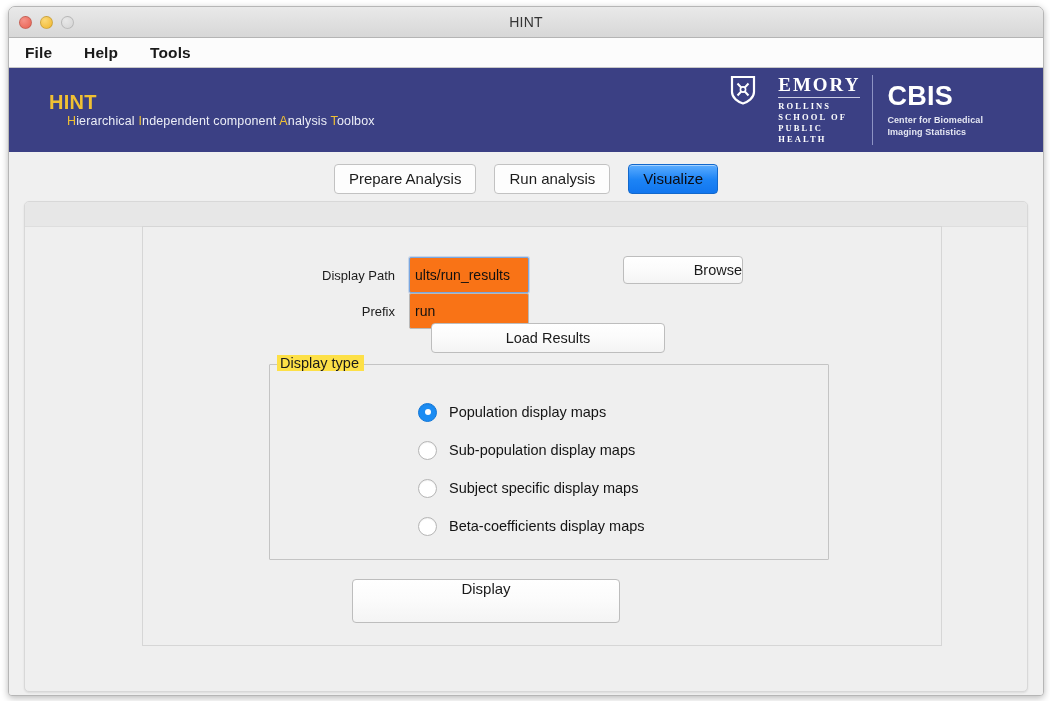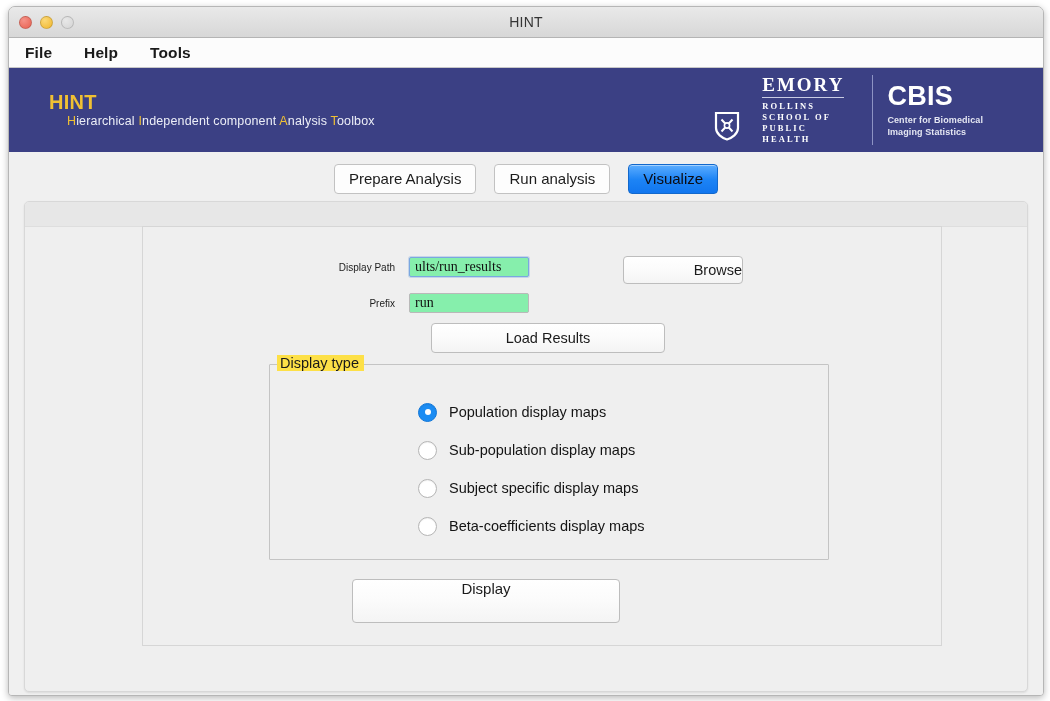--- a/index.html
+++ b/index.html
@@ -120,23 +120,23 @@
   }
   .brand-sub .hl { color: #f0c033; }
 
   .brand-right {
     display: flex;
     align-items: center;
     padding-right: 38px;
   }
   .emory-block {
     display: flex;
-    align-items: flex-end;
+    align-items: flex-start;
     gap: 22px;
-    padding-right: 28px;
+    padding-right: 12px;
     border-right: 1px solid #8d93c4;
   }
   .shield { flex: 0 0 auto; }
   .emory-words { line-height: 1; }
   .emory-name {
     font-family: "Liberation Serif", serif;
     font-size: 19px;
     font-weight: bold;
     color: #ffffff;
     letter-spacing: 2px;
@@ -241,35 +241,35 @@
     box-sizing: border-box;
   }
 
   
   .form-row {
     display: flex;
     align-items: center;
     position: absolute;
   }
   .field-label {
-    font-size: 10px;
+    font-size: 13px;
     color: #1c1c1c;
     text-align: right;
     width: 136px;
     padding-right: 14px;
     box-sizing: border-box;
   }
   .text-input {
-    font-family: Liberation Serif, serif;
+    font-family: Liberation Sans, sans-serif;
     font-size: 14px;
     color: #111111;
-    background: #86efac;
+    background: #f97316;
     border: 1px solid #b9b9b9;
     border-radius: 2px;
-    height: 20px;
+    height: 36px;
     box-sizing: border-box;
     padding: 0 5px;
     outline: none;
   }
   .text-input.focused {
     border: 1px solid #7aa7e0;
     box-shadow: 0 0 0 1px rgba(122,167,224,0.35);
   }
   .btn {
     font-family: "Liberation Sans", sans-serif;

